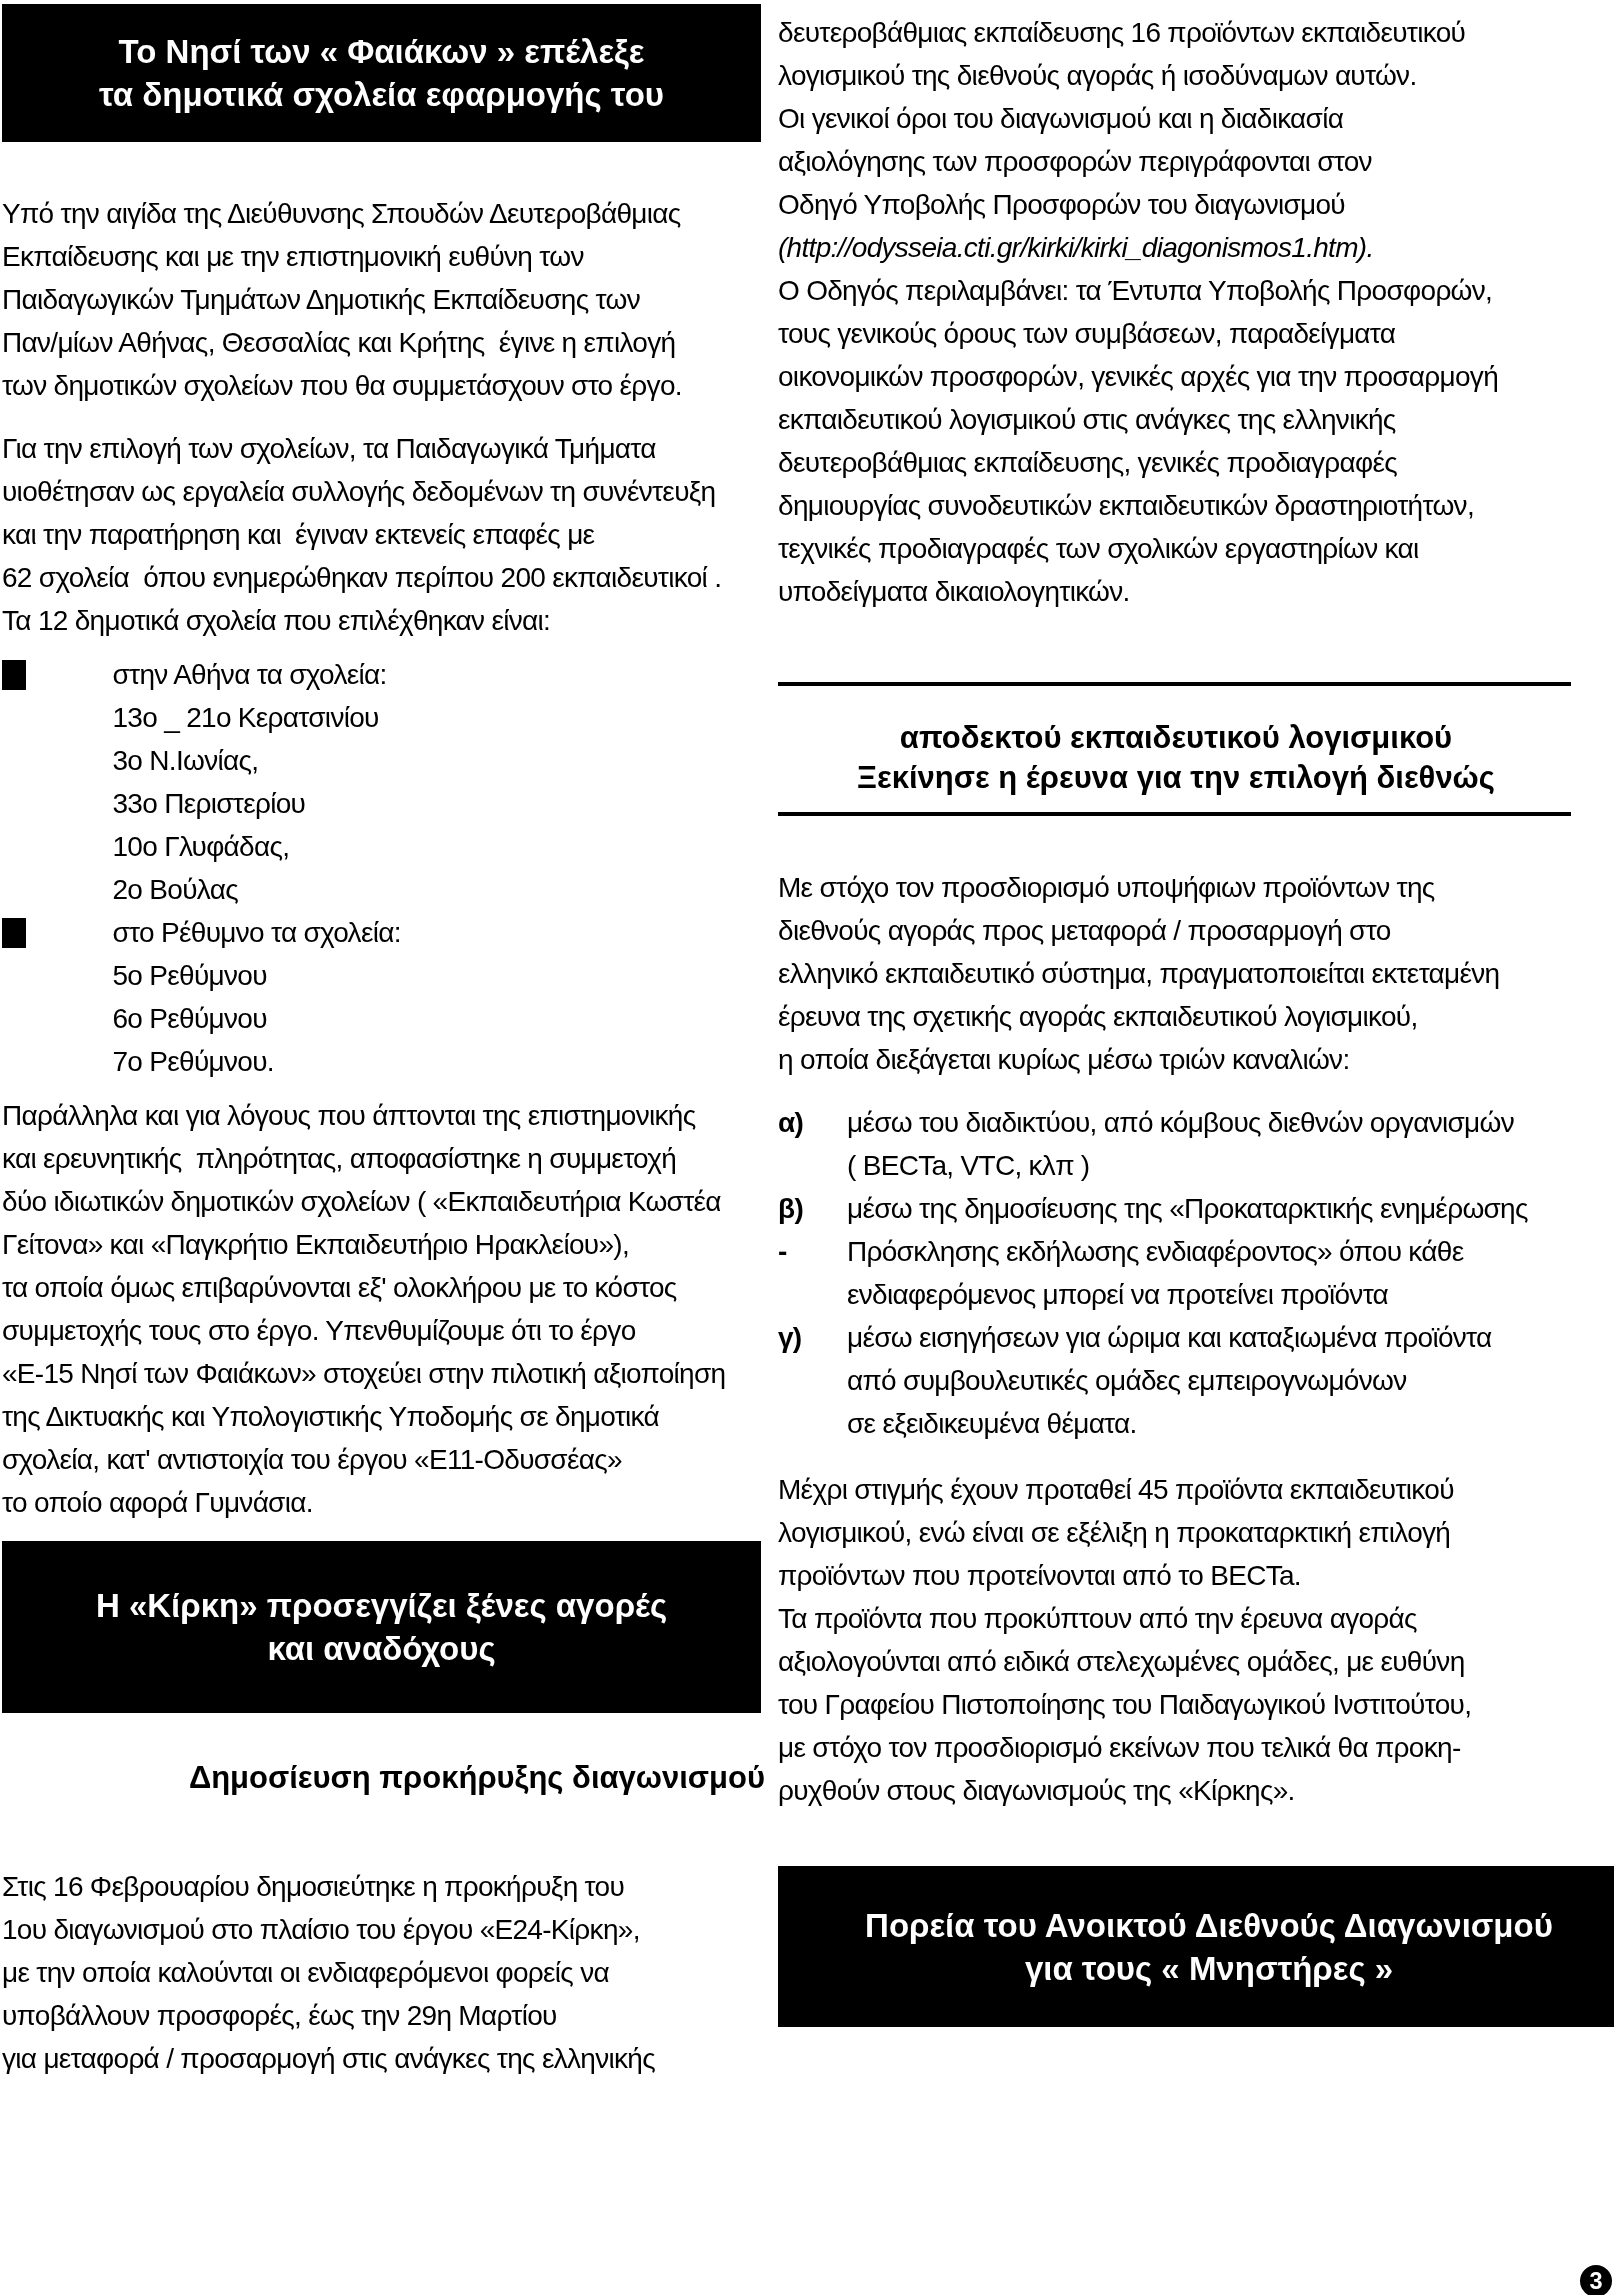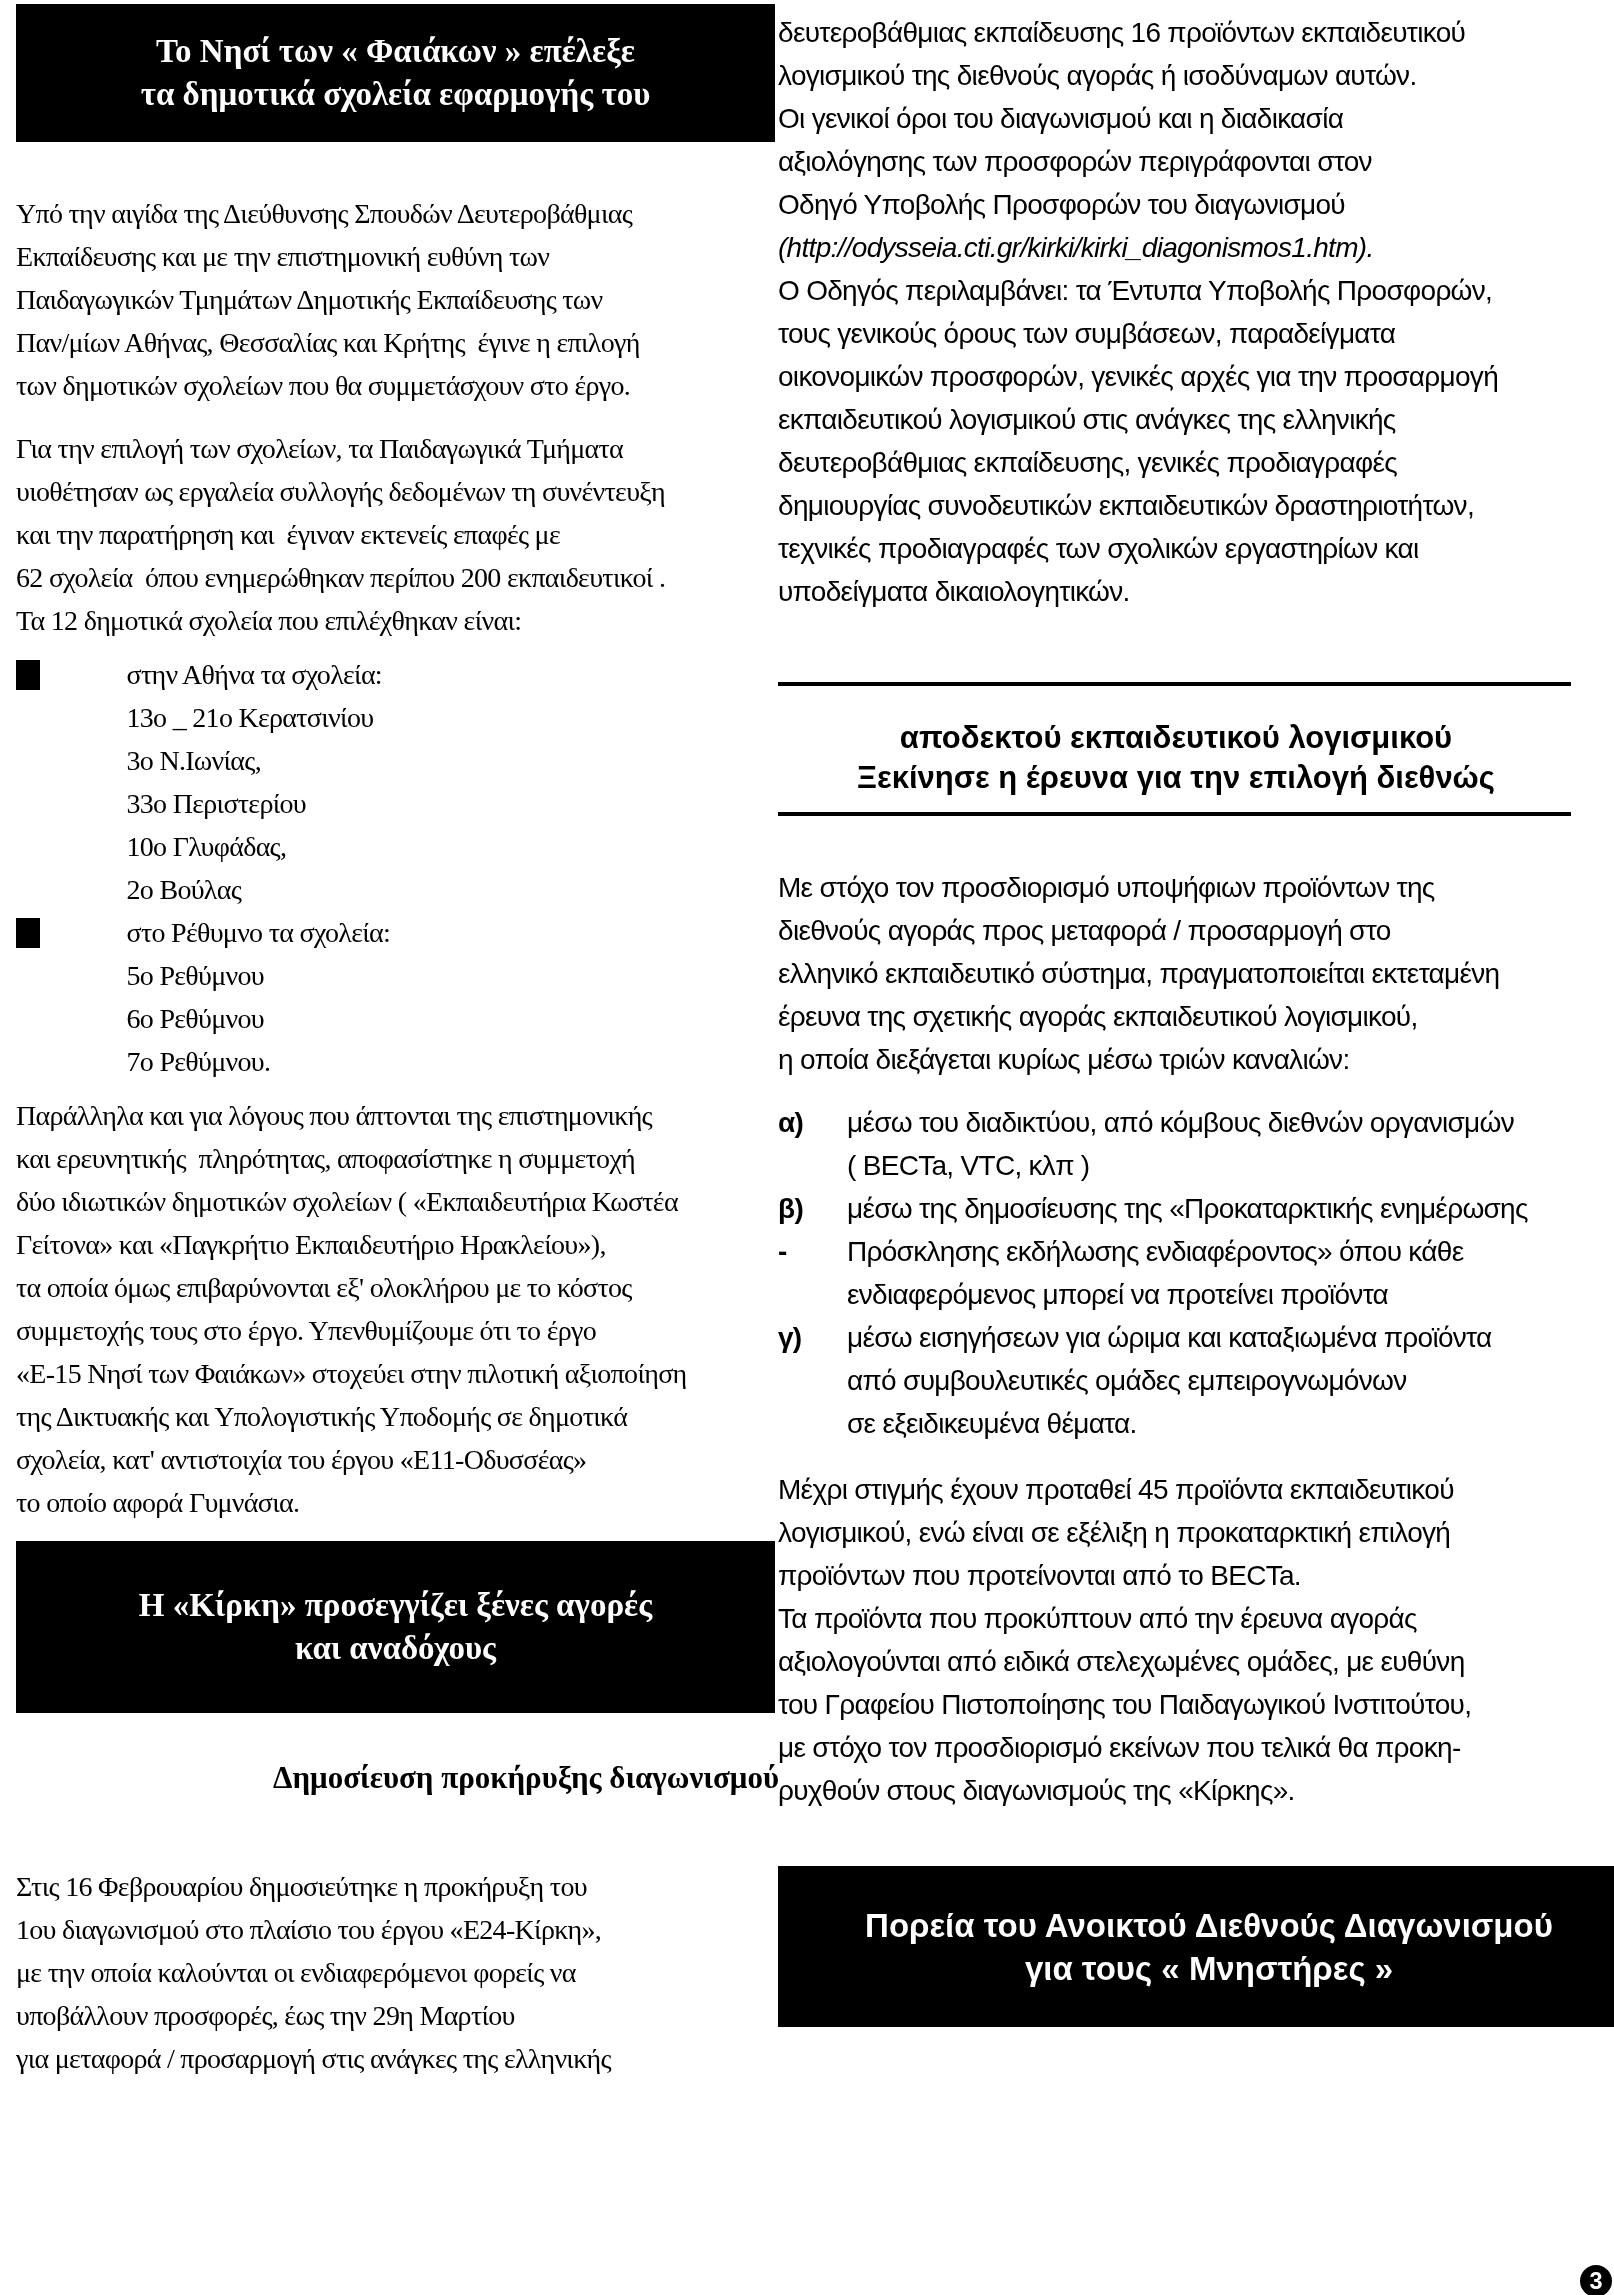--- a/index.html
+++ b/index.html
@@ -3,21 +3,21 @@
 <meta charset="utf-8">
 <style>
   html,body{margin:0;padding:0;}
   body{
     width:1614px;height:2295px;background:#ffffff;color:#000000;
     font-family:"Liberation Sans",sans-serif;
     position:relative;overflow:hidden;
   }
   .page{position:absolute;inset:0;background:#ffffff;}
   .col{position:absolute;top:0;}
-  .col-left{left:16px;width:763px;font-family:Liberation Serif, serif;}
+  .col-left{left:2px;width:763px;}
   .col-right{left:778px;width:796px;}
 
   .bar{
     background:#000000;color:#ffffff;
     display:flex;flex-direction:column;justify-content:center;align-items:center;
     text-align:center;font-weight:bold;
   }
   .bar-line{font-size:33px;line-height:43px;white-space:pre;}
   .bar1{height:138px;margin-top:4.2px;width:759px;}
   .bar2{height:172px;margin-top:17.3px;width:759px;}

